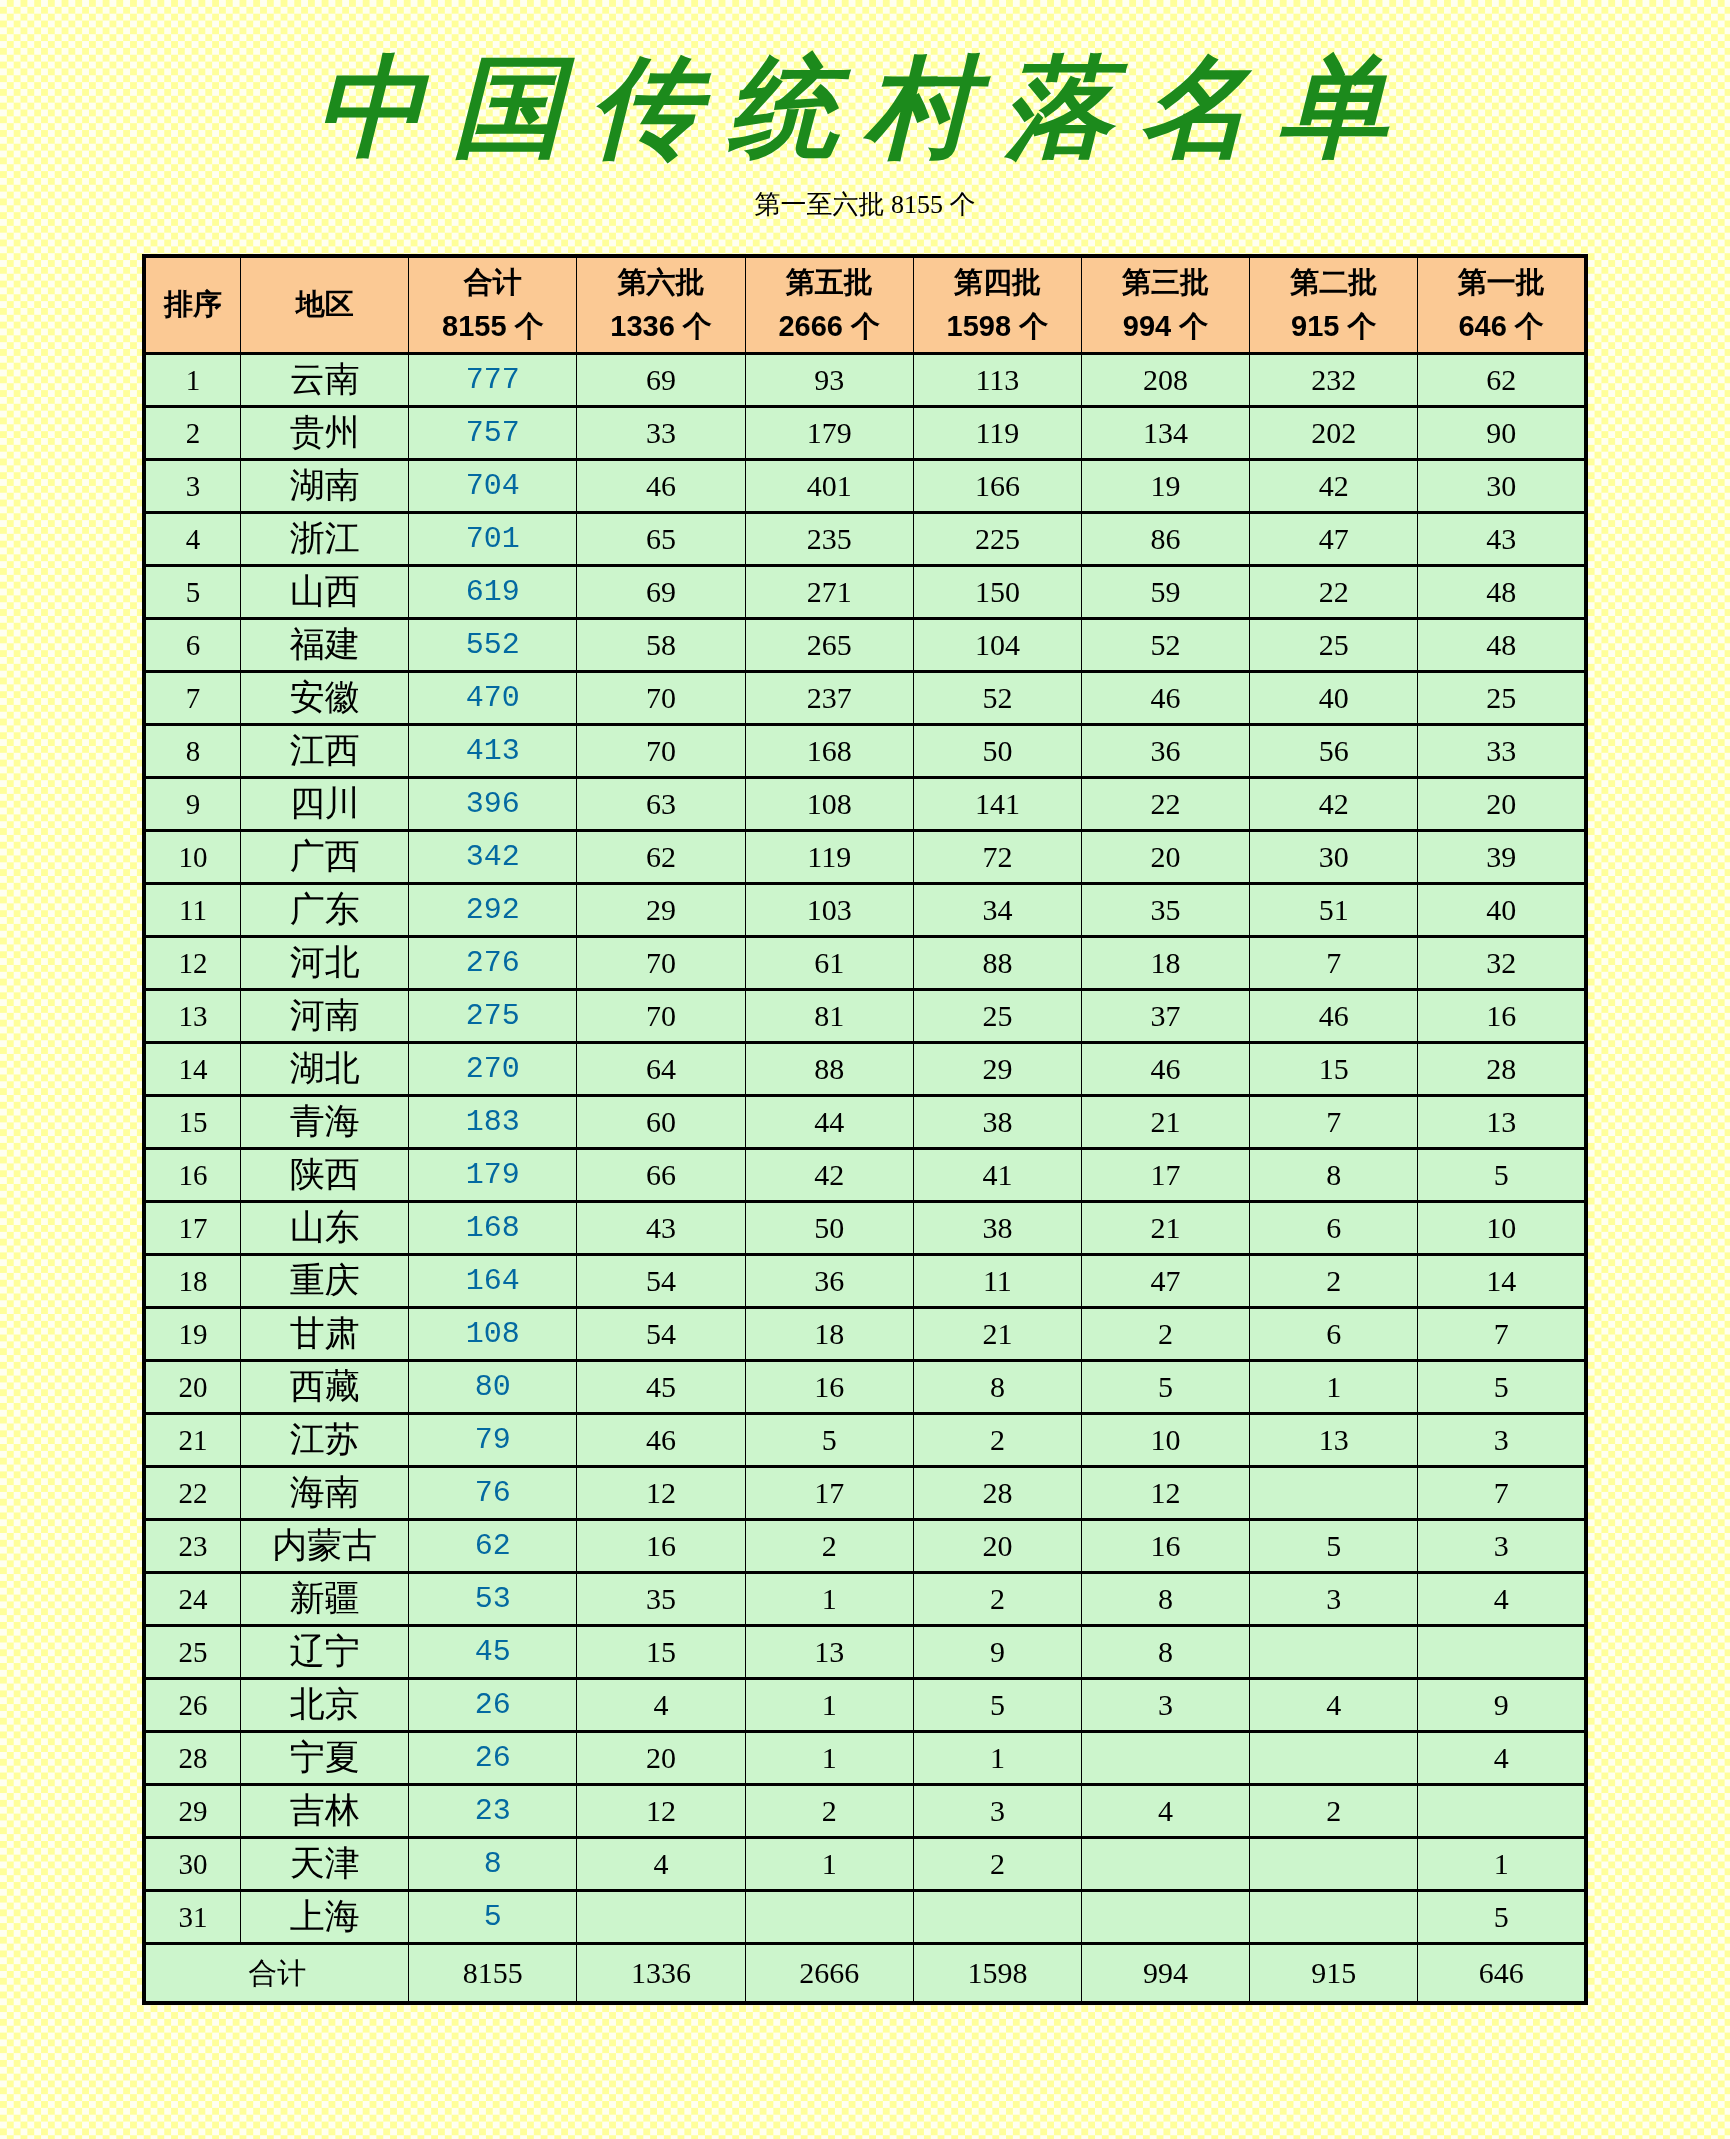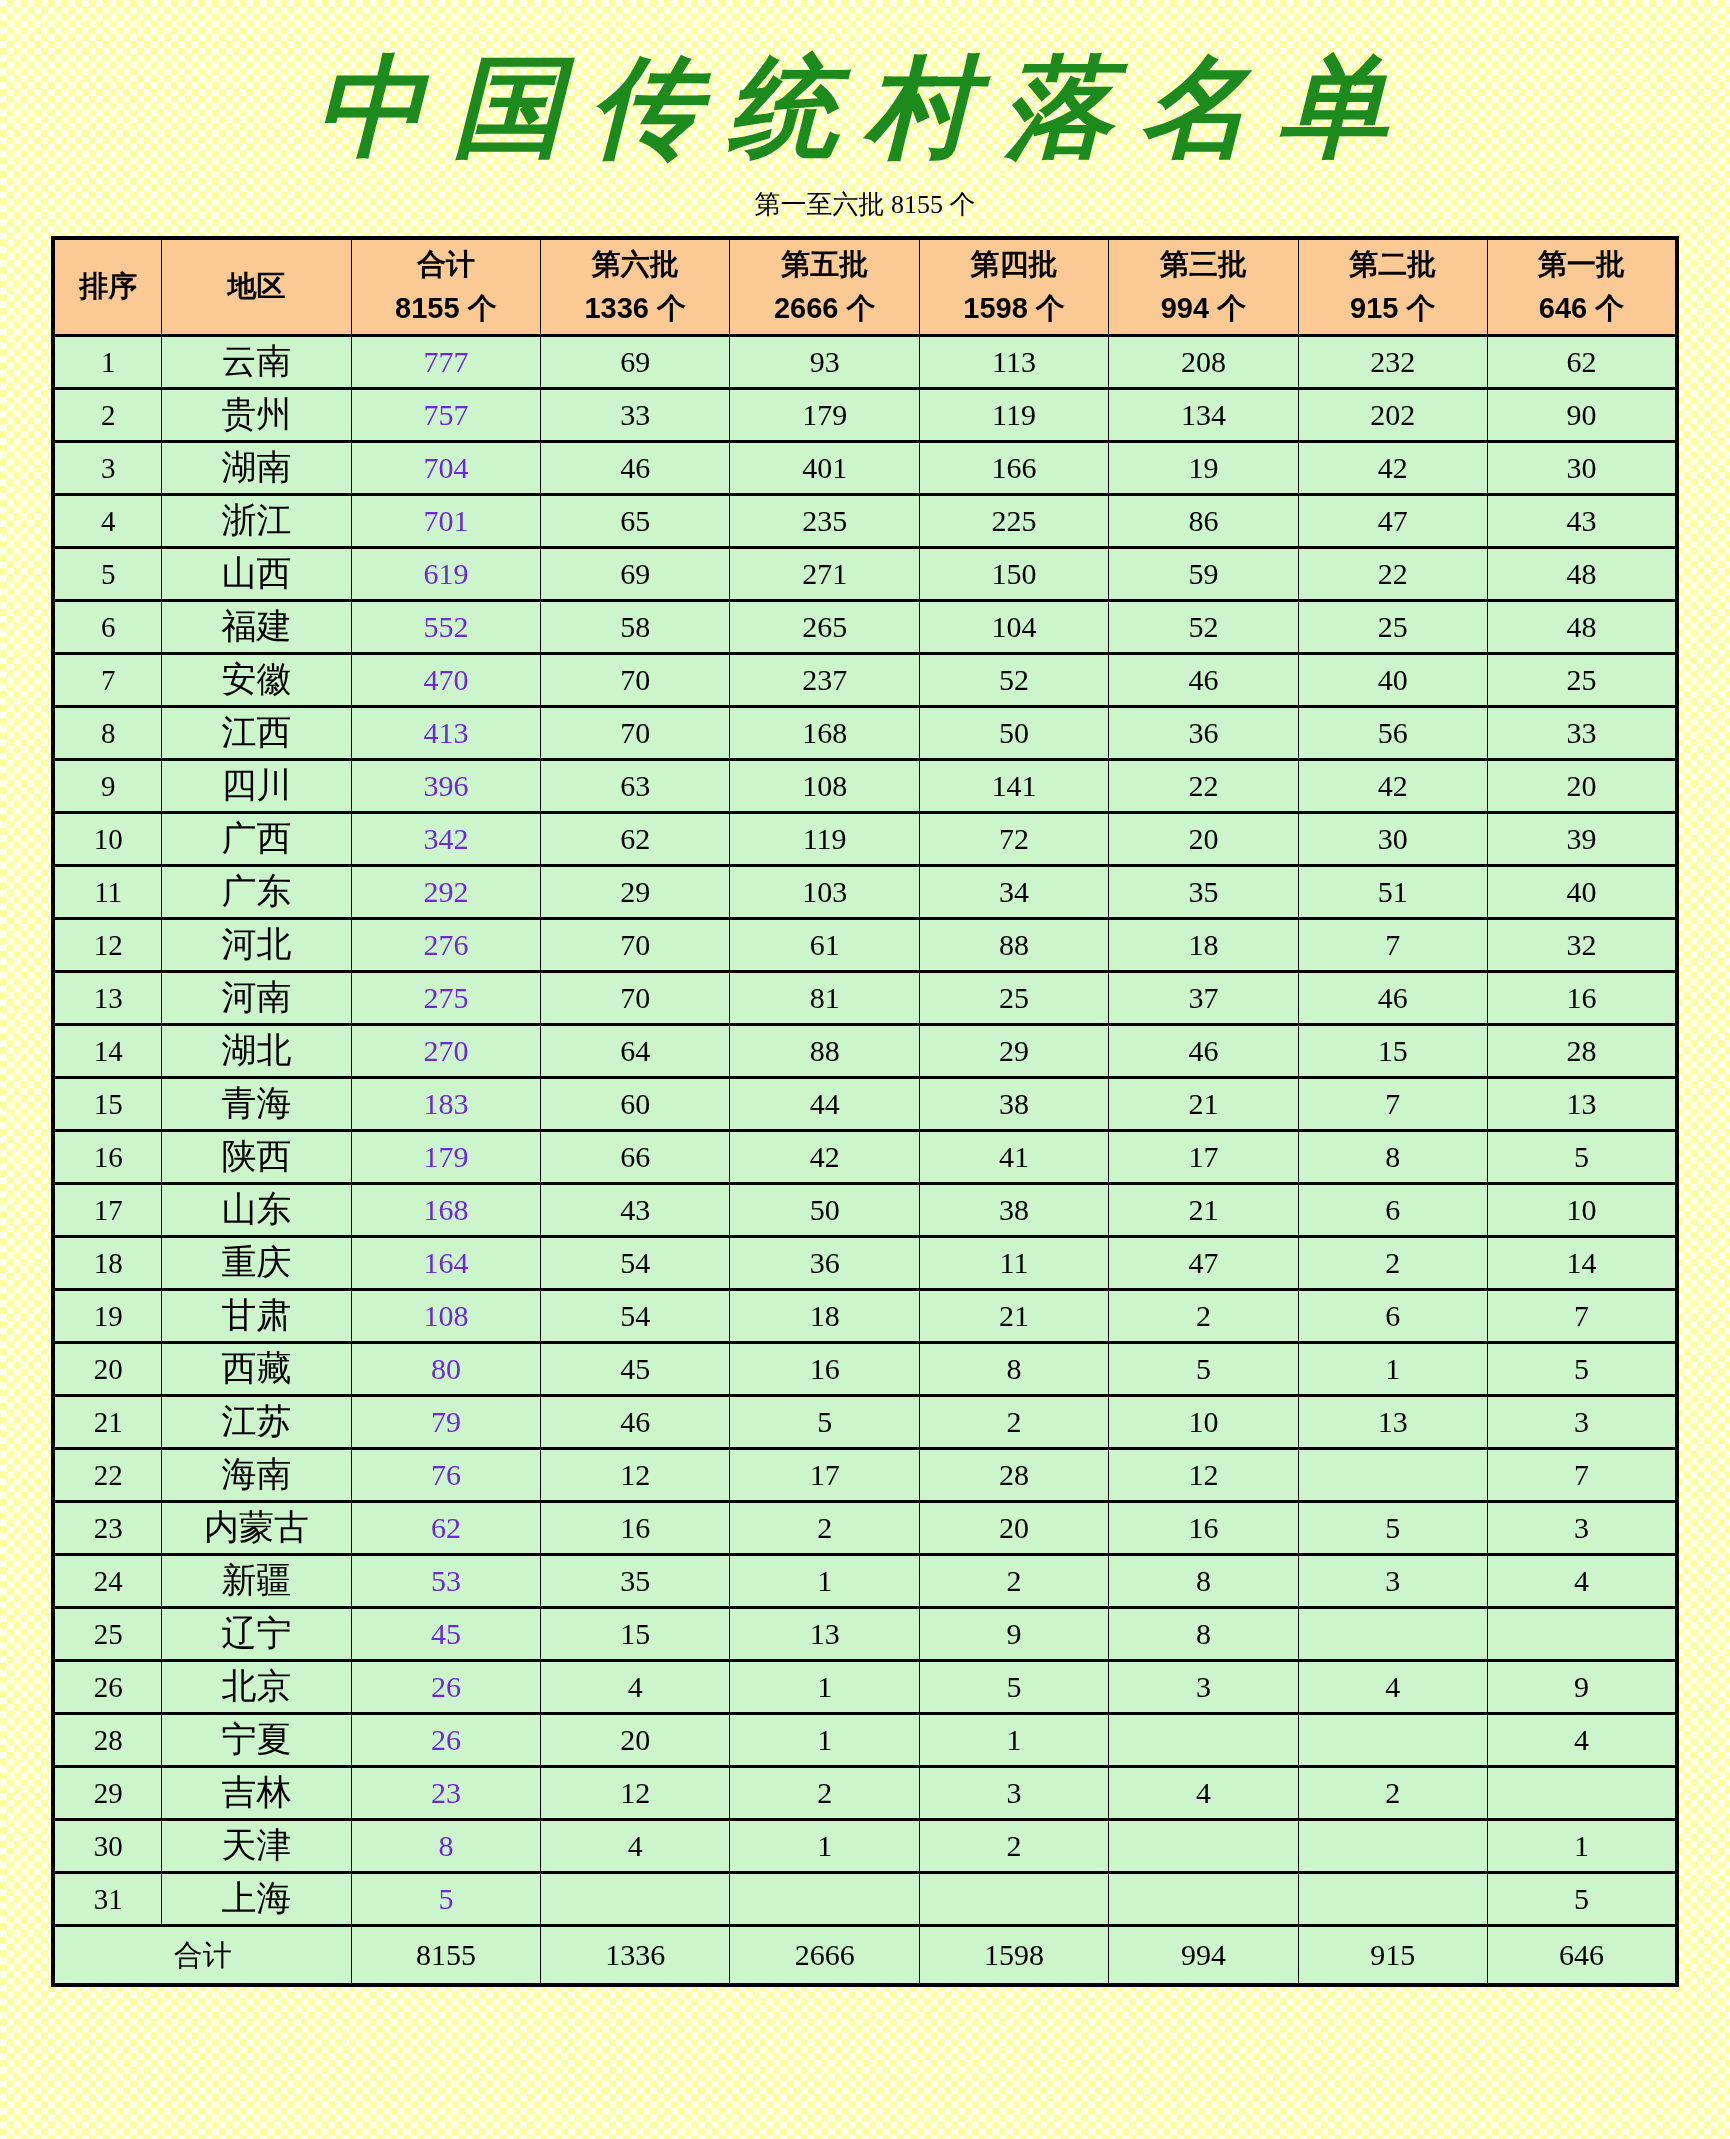--- a/index.html
+++ b/index.html
@@ -27,22 +27,22 @@
   }
   .page-subtitle {
     margin-top: 13px;
     text-align: center;
     font-family: "Liberation Serif", serif;
     font-size: 26px;
     line-height: 1.2;
     color: #000;
   }
   table.villages {
-    width: 1628px;
-    margin: 16px auto 0 auto;
+    width: 1446px;
+    margin: 34px auto 0 auto;
     border-collapse: collapse;
     table-layout: fixed;
     border: 4.3px solid #000;
     background: #ccf5cc;
   }
   col.c-rank { width: 6.7%; }
   th, td {
     border-left: 1.4px solid #000;
     border-right: 1.4px solid #000;
     border-top: 3.6px solid #000;
@@ -62,21 +62,21 @@
   }
   thead th span { display: block; }
   tbody td {
     height: 50px;
     font-size: 30px;
     line-height: 50px;
     background: #ccf5cc;
   }
   td.cell-rank   { font-size: 29px; }
   td.cell-region { font-size: 35px; font-family: "Liberation Serif", serif; }
-  td.cell-total  { color: #6d28d9; }
+  td.cell-total  { color: #0369a1; font-family: Liberation Mono, monospace; }
   tfoot td {
     height: 56px;
     font-size: 30px;
     line-height: 56px;
     background: #ccf5cc;
   }
   tfoot td.total-label {
     font-family: "Liberation Sans", sans-serif;
     font-size: 29px;
   }

